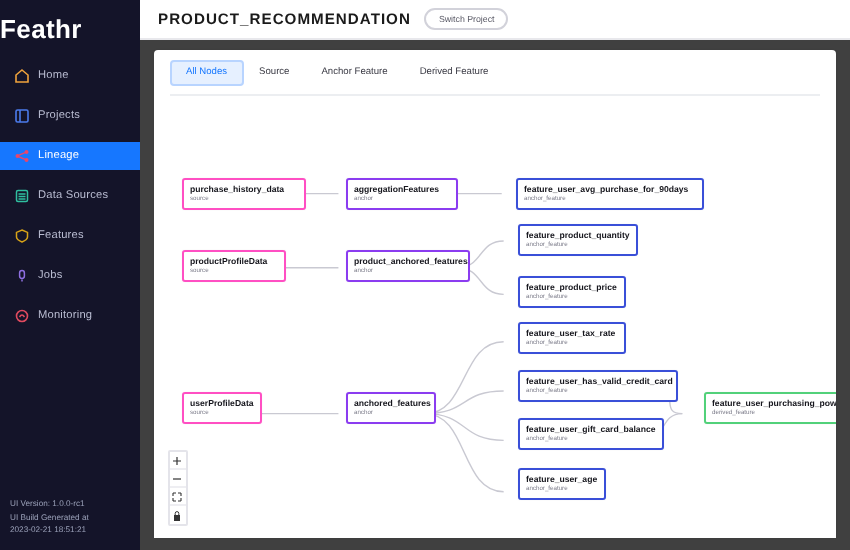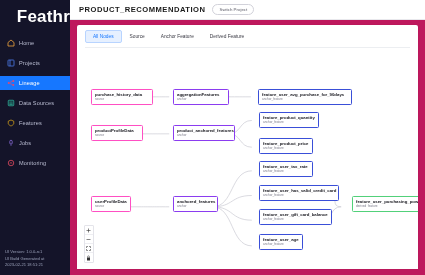--- a/index.html
+++ b/index.html
@@ -9,42 +9,42 @@
     background: #ffffff;
   }
   #app { display: flex; width: 425px; height: 275px; position: relative; }
 
   
   .sidebar {
     width: 70px; height: 275px; background: #141429;
     display: flex; flex-direction: column; flex-shrink: 0; position: relative;
   }
   .brand {
-    color: #ffffff; font-size: 17px; font-weight: bold;
-    text-align: right; padding: 7px 0 9px 0; letter-spacing: .2px;
+    color: #ffffff; font-size: 13px; font-weight: bold;
+    text-align: left; padding: 7px 0 9px 0; letter-spacing: .2px;
   }
   .nav { display: flex; flex-direction: column; gap: 1px; }
   .nav-item {
     display: flex; align-items: center; gap: 4px;
     height: 14px; padding: 0 0 0 7px; cursor: pointer;
     margin-bottom: 5px;
   }
   .nav-item.active { background: #1677ff; }
   .nav-label { color: #b9bcd1; font-size: 5.6px; letter-spacing: .1px; white-space: nowrap; }
   .nav-item.active .nav-label { color: #ffffff; }
   .nav-ico { width: 8px; height: 8px; flex-shrink: 0; display: block; }
 
   .side-foot {
     position: absolute; left: 5px; bottom: 7px; width: 62px;
     color: #9aa0b8; font-size: 4.1px; line-height: 6.2px; letter-spacing: 0px;
   }
   .side-foot div { white-space: nowrap; }
 
   
-  .main { flex: 1; height: 275px; background: #be185d; display: flex; flex-direction: column; position: relative; }
+  .main { flex: 1; height: 275px; background: #404040; display: flex; flex-direction: column; position: relative; }
 
   .topbar {
     height: 20px; background: #ffffff; display: flex; align-items: center;
     padding: 0 0 0 9px; gap: 7px; flex-shrink: 0;
     border-bottom: 1px solid #e8e8ec;
   }
   .proj-title { font-size: 7.6px; font-weight: bold; color: #1a1a1a; letter-spacing: .5px; }
   .switch-btn {
     font-size: 4.4px; color: #5a5a66; border: 1px solid #d2d2da;
     border-radius: 7px; padding: 2px 6px; background: #fff; cursor: pointer;

